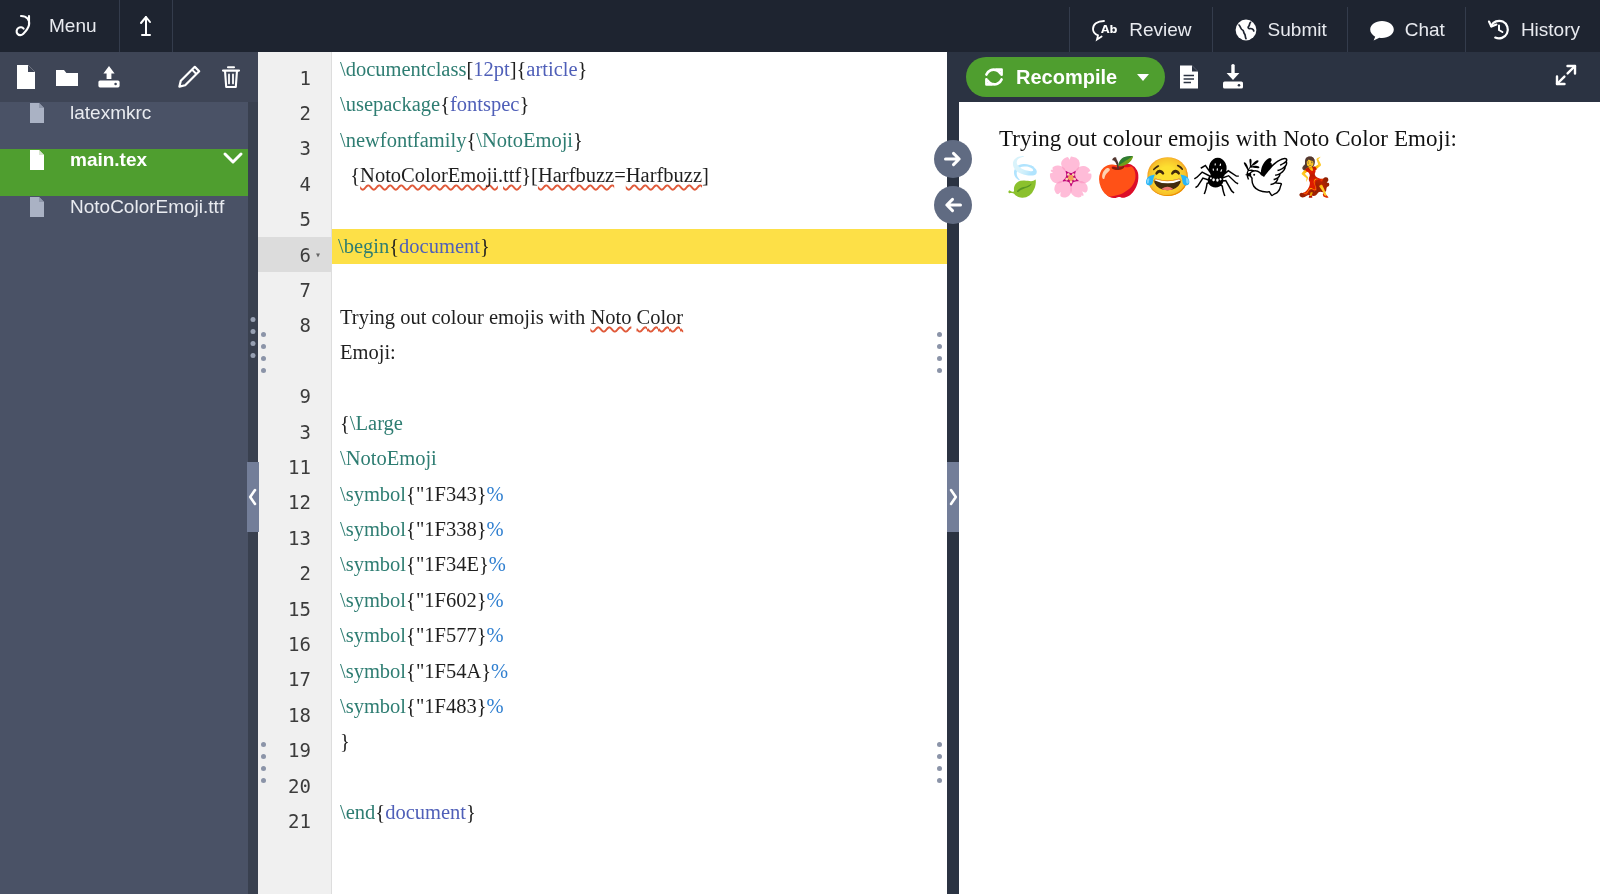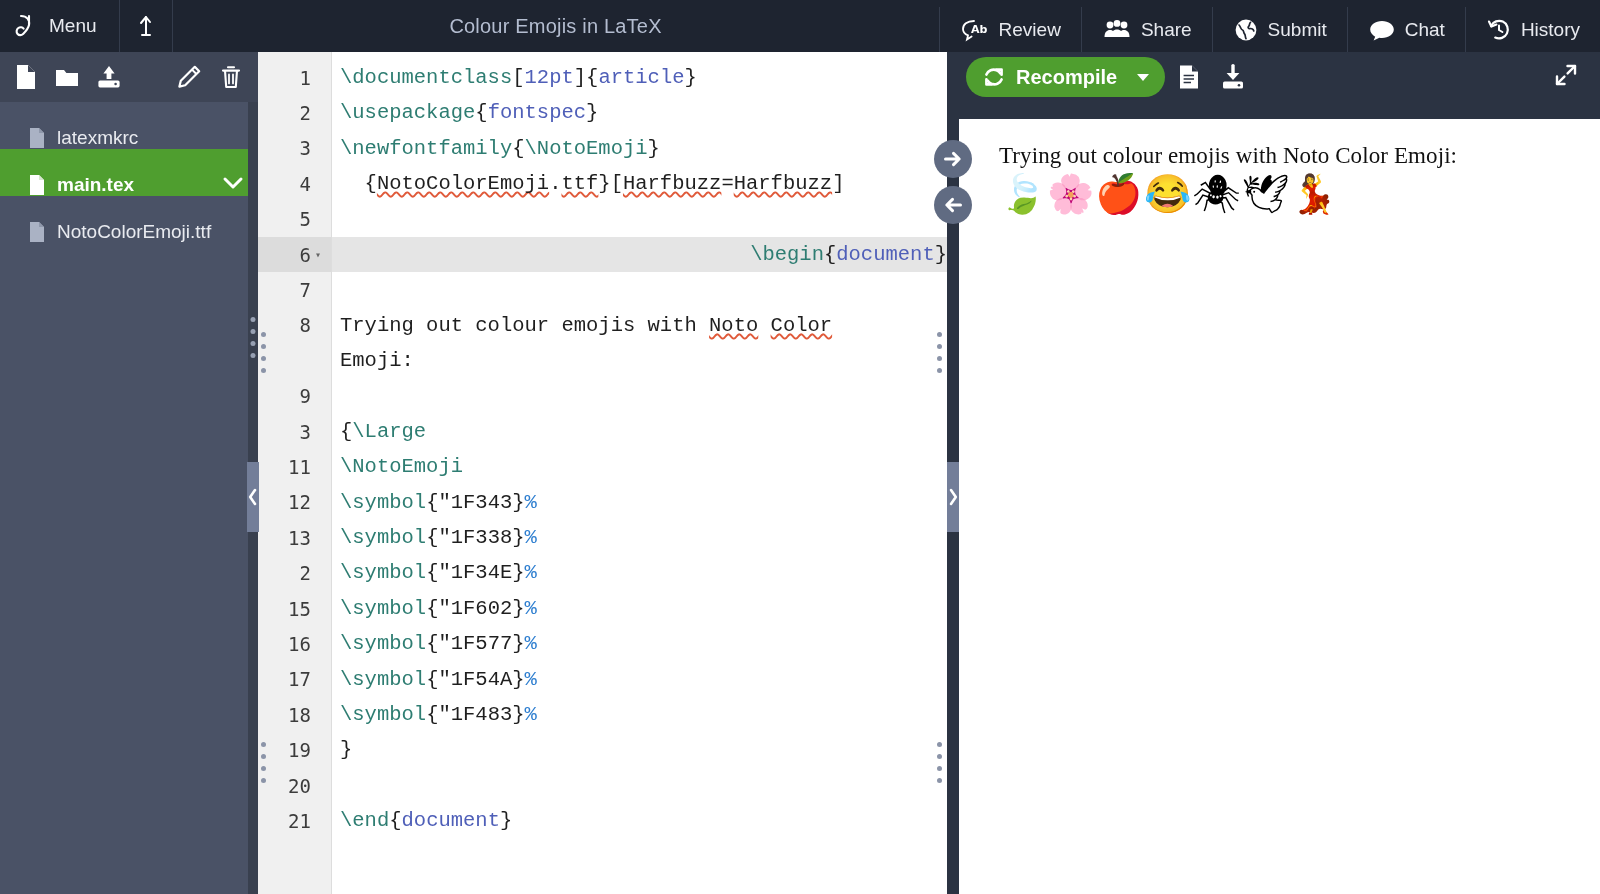--- a/index.html
+++ b/index.html
@@ -61,23 +61,23 @@
     background: #3e4556;
     display: flex; align-items: center;
     padding: 0 14px;
     gap: 16px;
   }
   .sb-toolbar .spacer { flex: 1 1 auto; }
   .sb-ico { cursor: pointer; color: #ffffff; display: flex; align-items: center; }
   .sb-list { flex: 1 1 auto; padding-top: 0; }
   .sb-entry {
     height: 47px;
-    display: flex; align-items: flex-end;
+    display: flex; align-items: flex-start;
     padding-left: 28px; padding-right: 14px;
-    gap: 11px;
+    gap: 24px;
     color: #e9ebf0; font-size: 19px;
     cursor: pointer;
   }
   .sb-entry.selected { background: #4f9e2f; color: #ffffff; font-weight: bold; }
   .sb-entry .fname { flex: 1 1 auto; overflow: hidden; white-space: nowrap; }
   .sb-entry .caret { flex: 0 0 auto; }
   .file-ico { flex: 0 0 auto; display: flex; }
 
   
   .sb-handle {
@@ -156,34 +156,34 @@
     padding-right: 6px;
     font-family: "DejaVu Sans Mono", monospace;
     font-size: 19px; color: #3c3c3c;
     box-sizing: border-box;
   }
   .gline.hl { background: #dcdcdc; }
   .gline .fold { width: 14px; text-align: center; font-size: 10px; color: #666; }
   .gline .num { min-width: 28px; text-align: right; }
   .code {
     flex: 1 1 auto; min-width: 0;
-    padding-top: 8px;
-    font-family: Liberation Mono, monospace;
+    padding-top: 0;
+    font-family: Liberation Serif, serif;
     font-size: 20.5px;
     position: relative;
     overflow: hidden;
   }
   .cline {
     height: 35.4px; line-height: 35.4px;
     padding-left: 8px;
     white-space: pre;
     box-sizing: border-box;
     color: #1f1f1f;
   }
-  .cline.hl { background: #e5e5e5; text-align: right; }
+  .cline.hl { background: #fde047; }
   .cline.tall { height: 70.8px; line-height: 35.4px; white-space: pre-wrap; }
   .cur { border-left: 2px solid #333; margin-left: -2px; padding-left: 6px; }
   .k  { color: #2e7d72; }       
   .b  { color: #4f5fb8; }       
   .n  { color: #4f5fb8; }       
   .p  { color: #2f7fd0; }       
   .pl { color: #1f1f1f; }       
   .sq { text-decoration: underline wavy #e05a3a; text-decoration-skip-ink: none; }
   .ed-dots {
     position: absolute; left: 3px; top: 280px;
@@ -230,21 +230,21 @@
   .pdf-col {
     flex: 0 0 641px; width: 641px;
     display: flex; flex-direction: column;
     background: #ffffff;
     position: relative;
   }
   .pdf-toolbar {
     height: 50px; flex: 0 0 50px;
     background: #2b3342;
     display: flex; align-items: center;
-    padding: 0 4px 17px 4px;
+    padding: 0 4px 0 4px;
     gap: 4px;
   }
   .recompile {
     display: flex; align-items: stretch;
     background: #4f9e2f;
     border-radius: 20px;
     height: 40px;
     overflow: hidden;
     cursor: pointer;
     margin-left: 3px;
@@ -300,44 +300,30 @@
       <span>Menu</span>
     </div>
     <div class="tb-item plain">
       <span class="ico">
         <svg width="20" height="22" viewBox="0 0 20 22">
           <path d="M10 2 L10 20 M10 2 L5 8 M10 2 L14 7 M6 20 L14 20" fill="none" stroke="#ffffff" stroke-width="2" stroke-linecap="round" stroke-linejoin="round"></path>
         </svg>
       </span>
     </div>
 
-    <div class="tb-title">Colour Emojis in LaTeX</div>
 
     <div class="tb-right">
       <div class="tb-item">
         <span class="ico">
           <svg width="30" height="24" viewBox="0 0 30 24">
             <path d="M14 3 C7 3 3 6.5 3 11 C3 14 5 16.3 8 17.4 L7 21.5 L11.6 18.5" fill="none" stroke="#ffffff" stroke-width="1.8" stroke-linecap="round"></path>
             <text x="11" y="15" font-family="DejaVu Sans" font-size="11" font-weight="bold" fill="#ffffff">Ab</text>
           </svg>
         </span>
         <span>Review</span>
-      </div>
-      <div class="tb-item">
-        <span class="ico">
-          <svg width="30" height="24" viewBox="0 0 30 24">
-            <circle cx="8" cy="7" r="3.4" fill="#ffffff"></circle>
-            <circle cx="15" cy="5.4" r="3.4" fill="#ffffff"></circle>
-            <circle cx="22" cy="7" r="3.4" fill="#ffffff"></circle>
-            <path d="M2.5 19 C2.5 14 5 12 8 12 C11 12 13.5 14 13.5 19 Z" fill="#ffffff"></path>
-            <path d="M16.5 19 C16.5 14 19 12 22 12 C25 12 27.5 14 27.5 19 Z" fill="#ffffff"></path>
-            <path d="M9 19 C9 13.6 11.6 11.4 15 11.4 C18.4 11.4 21 13.6 21 19 Z" fill="#ffffff"></path>
-          </svg>
-        </span>
-        <span>Share</span>
       </div>
       <div class="tb-item">
         <span class="ico">
           <svg width="26" height="26" viewBox="0 0 26 26">
             <circle cx="13" cy="13" r="10.4" fill="#ffffff"></circle>
             <path d="M6 8 C8 10 7.5 12.5 9.5 13 C11 13.4 10.4 16 11.6 17 C12.6 17.9 12 20.4 13 21.6
                      M17.5 5.4 C16 6.6 17 8.4 15.6 9.4 C14.4 10.3 15.6 12 17 11.6 C18.6 11.2 20.4 12 20.8 14" fill="none" stroke="#1e2430" stroke-width="1.7" stroke-linecap="round"></path>
           </svg>
         </span>
         <span>Submit</span>

